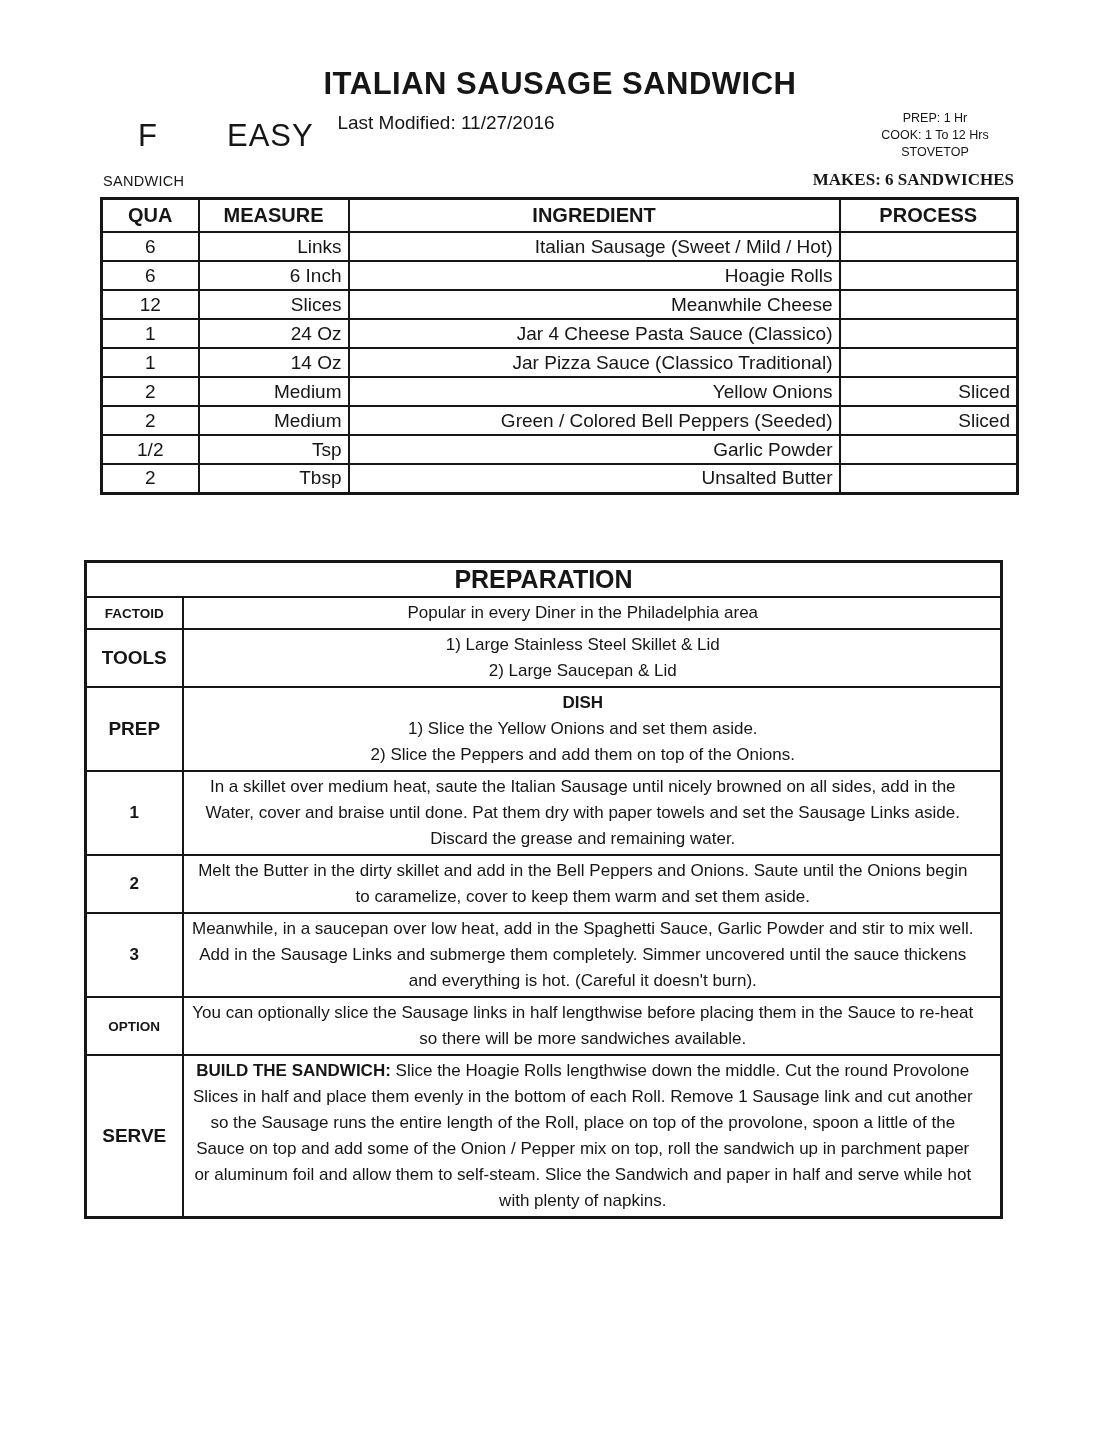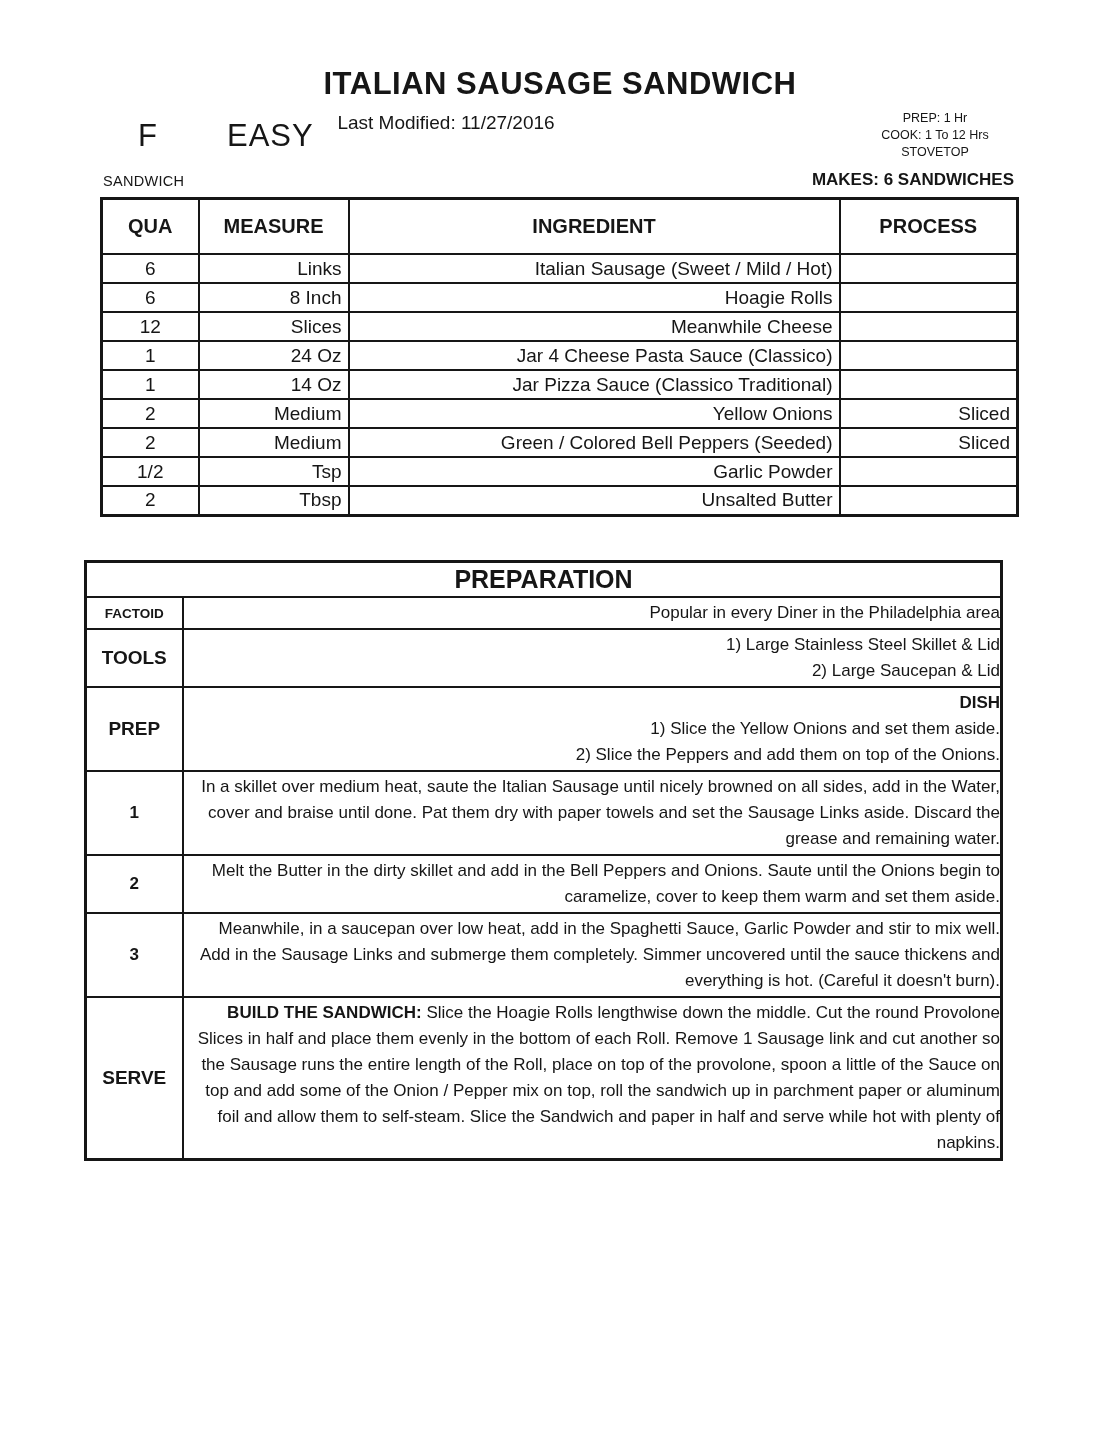--- a/index.html
+++ b/index.html
@@ -20,34 +20,34 @@
     position: absolute; top: 112px; left: 0; width: 892px;
     text-align: center; font-size: 19px;
   }
   .code-letter { position: absolute; top: 118px; left: 138px; font-size: 31px; }
   .difficulty  { position: absolute; top: 118px; left: 227px; font-size: 31px; letter-spacing: 1px; }
   .meta-block {
     position: absolute; top: 110px; left: 835px; width: 200px;
     text-align: center; font-size: 12.5px; line-height: 17px;
   }
   .category { position: absolute; top: 173px; left: 103px; font-size: 14.5px; letter-spacing: 0.3px; }
-  .makes    { position: absolute; top: 170px; right: 106px; font-size: 17px; font-weight: bold; }
+  .makes    { position: absolute; top: 170px; right: 106px; font-size: 17px; font-weight: bold; font-family: Liberation Serif, serif; }
 
   
   table { border-collapse: collapse; table-layout: fixed; }
   td, th { border: 2px solid #161616; overflow: hidden; }
 
   
   .ing-table {
     position: absolute; left: 100px; top: 197px; width: 916px;
     border: 3px solid #161616;
   }
   .ing-table th {
     font-size: 20px; font-weight: bold; text-align: center;
-    height: 24px; padding: 15px 4px;
+    height: 24px; padding: 4px 4px;
   }
   .ing-table td { font-size: 19px; height: 29px; padding: 1px 6px; }
   .col-qua  { width: 97px; }
   .col-mea  { width: 150px; }
   .col-ing  { width: 491px; }
   .col-pro  { width: 178px; }
   td.cell-qua { text-align: center; }
   td.cell-mea, td.cell-ing, td.cell-pro { text-align: right; }
 
   
@@ -60,22 +60,22 @@
     height: 34px; padding: 2px;
   }
   .prep-label {
     width: 97px; text-align: center; vertical-align: middle;
     font-weight: bold;
   }
   .prep-label.big   { font-size: 19px; }
   .prep-label.small { font-size: 13.5px; }
   .prep-label.num   { font-size: 17px; }
   .prep-content {
-    font-size: 17px; line-height: 26px; padding: 2px 0 2px 6px;
-    vertical-align: middle; text-align: right;
+    font-size: 17px; line-height: 26px; padding: 2px 24px 2px 6px;
+    vertical-align: middle; text-align: center;
   }
   .prep-content .bold { font-weight: bold; }
   .h-factoid { height: 27px; }
   .h-tools   { height: 52px; }
   .h-prep    { height: 80px; }
   .h-step1   { height: 83px; }
   .h-step2   { height: 56px; }
   .h-step3   { height: 80px; }
   .h-option  { height: 55px; }
 </style>
@@ -113,21 +113,21 @@
     </thead>
     <tbody>
       <tr>
         <td class="cell-qua">6</td>
         <td class="cell-mea">Links</td>
         <td class="cell-ing">Italian Sausage (Sweet / Mild / Hot)</td>
         <td class="cell-pro"></td>
       </tr>
       <tr>
         <td class="cell-qua">6</td>
-        <td class="cell-mea">8 Inch</td>
+        <td class="cell-mea">6 Inch</td>
         <td class="cell-ing">Hoagie Rolls</td>
         <td class="cell-pro"></td>
       </tr>
       <tr>
         <td class="cell-qua">12</td>
         <td class="cell-mea">Slices</td>
         <td class="cell-ing">Meanwhile Cheese</td>
         <td class="cell-pro"></td>
       </tr>
       <tr>
@@ -202,20 +202,24 @@
         <td class="prep-content">In a skillet over medium heat, saute the Italian Sausage until nicely browned on all sides, add in the Water, cover and braise until done. Pat them dry with paper towels and set the Sausage Links aside. Discard the grease and remaining water.</td>
       </tr>
       <tr class="h-step2">
         <td class="prep-label num">2</td>
         <td class="prep-content">Melt the Butter in the dirty skillet and add in the Bell Peppers and Onions. Saute until the Onions begin to caramelize, cover to keep them warm and set them aside.</td>
       </tr>
       <tr class="h-step3">
         <td class="prep-label num">3</td>
         <td class="prep-content">Meanwhile, in a saucepan over low heat, add in the Spaghetti Sauce, Garlic Powder and stir to mix well. Add in the Sausage Links and submerge them completely. Simmer uncovered until the sauce thickens and everything is hot. (Careful it doesn't burn).</td>
       </tr>
+      <tr class="h-option">
+        <td class="prep-label small">OPTION</td>
+        <td class="prep-content">You can optionally slice the Sausage links in half lengthwise before placing them in the Sauce to re-heat so there will be more sandwiches available.</td>
+      </tr>
       <tr>
         <td class="prep-label big">SERVE</td>
         <td class="prep-content">
           <span class="bold">BUILD THE SANDWICH:</span><span> Slice the Hoagie Rolls lengthwise down the middle. Cut the round Provolone Slices in half and place them evenly in the bottom of each Roll. Remove 1 Sausage link and cut another so the Sausage runs the entire length of the Roll, place on top of the provolone, spoon a little of the Sauce on top and add some of the Onion / Pepper mix on top, roll the sandwich up in parchment paper or aluminum foil and allow them to self-steam. Slice the Sandwich and paper in half and serve while hot with plenty of napkins.</span>
         </td>
       </tr>
     </tbody>
   </table>
 
 </div>

